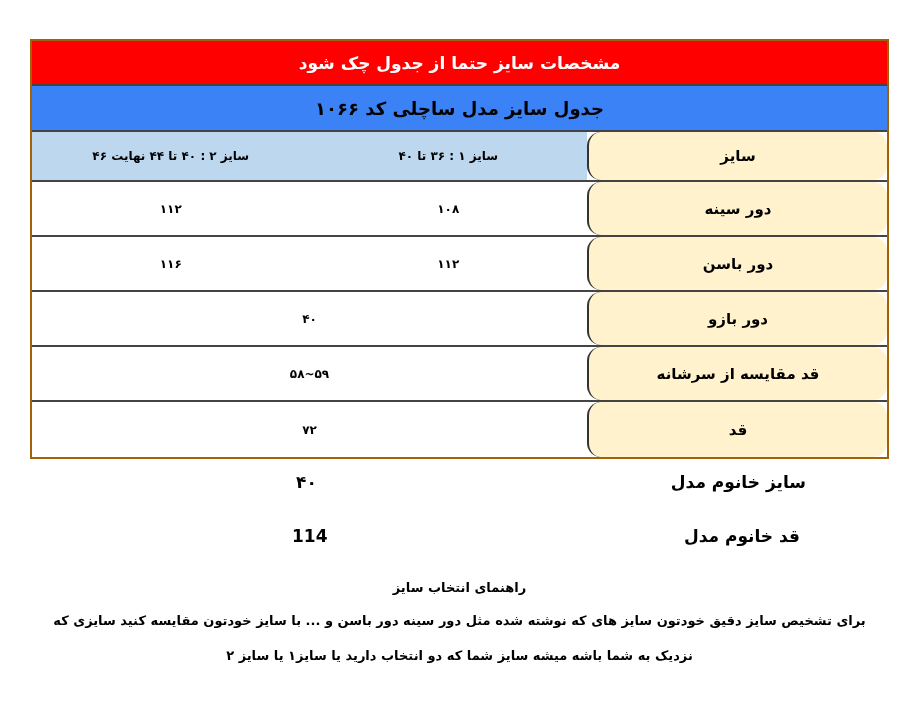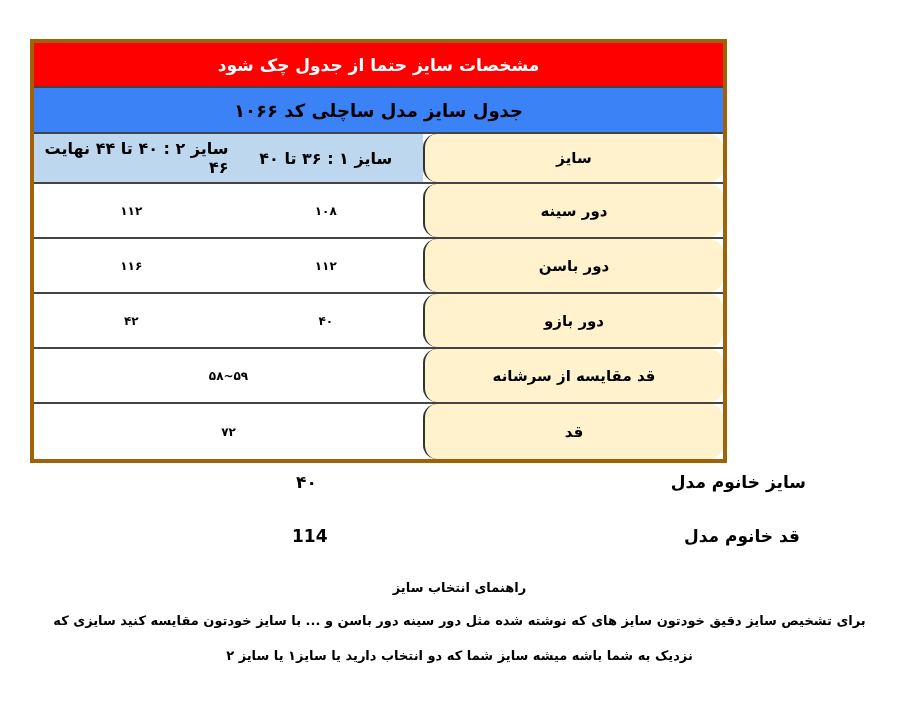--- a/index.html
+++ b/index.html
@@ -1,29 +1,29 @@
 <!DOCTYPE html>
 <html><head>
   <meta charset="utf-8">
   <style>
     html, body { margin: 0; padding: 0; background: #ffffff; }
     body { width: 898px; height: 709px; position: relative; overflow: hidden;
            font-family: "DejaVu Sans", sans-serif; color: #000; }
-    .tbl { position: absolute; left: 30px; top: 39px; width: 697px; border: 4px solid #a16207; box-sizing: border-box; }
+    .tbl { position: absolute; left: 30px; top: 39px; width: 859px; border: 2px solid #a16207; box-sizing: border-box; }
     .row { display: flex; direction: rtl; border-bottom: 2px solid #444; box-sizing: border-box; }
     .row:last-child { border-bottom: none; }
     .full { justify-content: center; align-items: center; font-weight: bold; }
     .r-red { background: #ff0000; color: #fff; height: 45px; font-size: 17px; }
     .r-gray { background: #3b82f6; height: 46px; font-size: 18px; }
     .cell { display: flex; align-items: center; justify-content: center; box-sizing: border-box; font-weight: bold; }
     .lbl { width: 300px; background: #fff2cc; border-left: 2px solid #333; font-size: 15px; border-radius: 14px; }
     .val-area { flex: 1; display: flex; direction: rtl; }
     .val { flex: 1; font-size: 12px; }
     .hdr { background: #bdd7ee; }
-    .hdr .val { font-size: 16px; }
+    .hdr .val { font-size: 12px; }
     .h50 { height: 50px; }
     .h55 { height: 55px; }
     .extra { position: absolute; font-weight: bold; font-size: 17px; direction: rtl; }
     .guide { position: absolute; left: 30px; width: 859px; text-align: center; direction: rtl; font-weight: bold; font-size: 13px; }
   </style>
 </head>
 <body>
 
 <div class="tbl">
   <div class="row full r-red">
@@ -50,21 +50,20 @@
     <div class="cell lbl">دور باسن</div>
     <div class="val-area">
       <div class="cell val">۱۱۲</div>
       <div class="cell val">۱۱۶</div>
     </div>
   </div>
   <div class="row h55">
     <div class="cell lbl">دور بازو</div>
     <div class="val-area">
       <div class="cell val">۴۰</div>
-      <div class="cell val">۴۲</div>
     </div>
   </div>
   <div class="row h55">
     <div class="cell lbl">قد مقایسه از سرشانه</div>
     <div class="val-area">
       <div class="cell val">۵۹~۵۸</div>
     </div>
   </div>
   <div class="row h55">
     <div class="cell lbl">قد</div>

